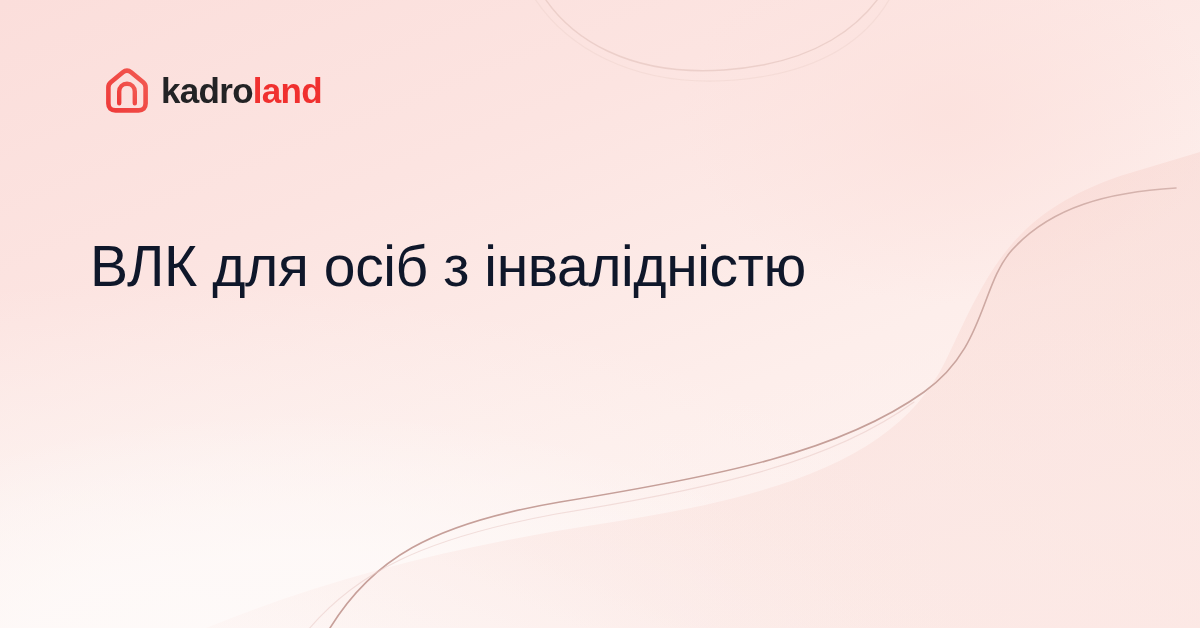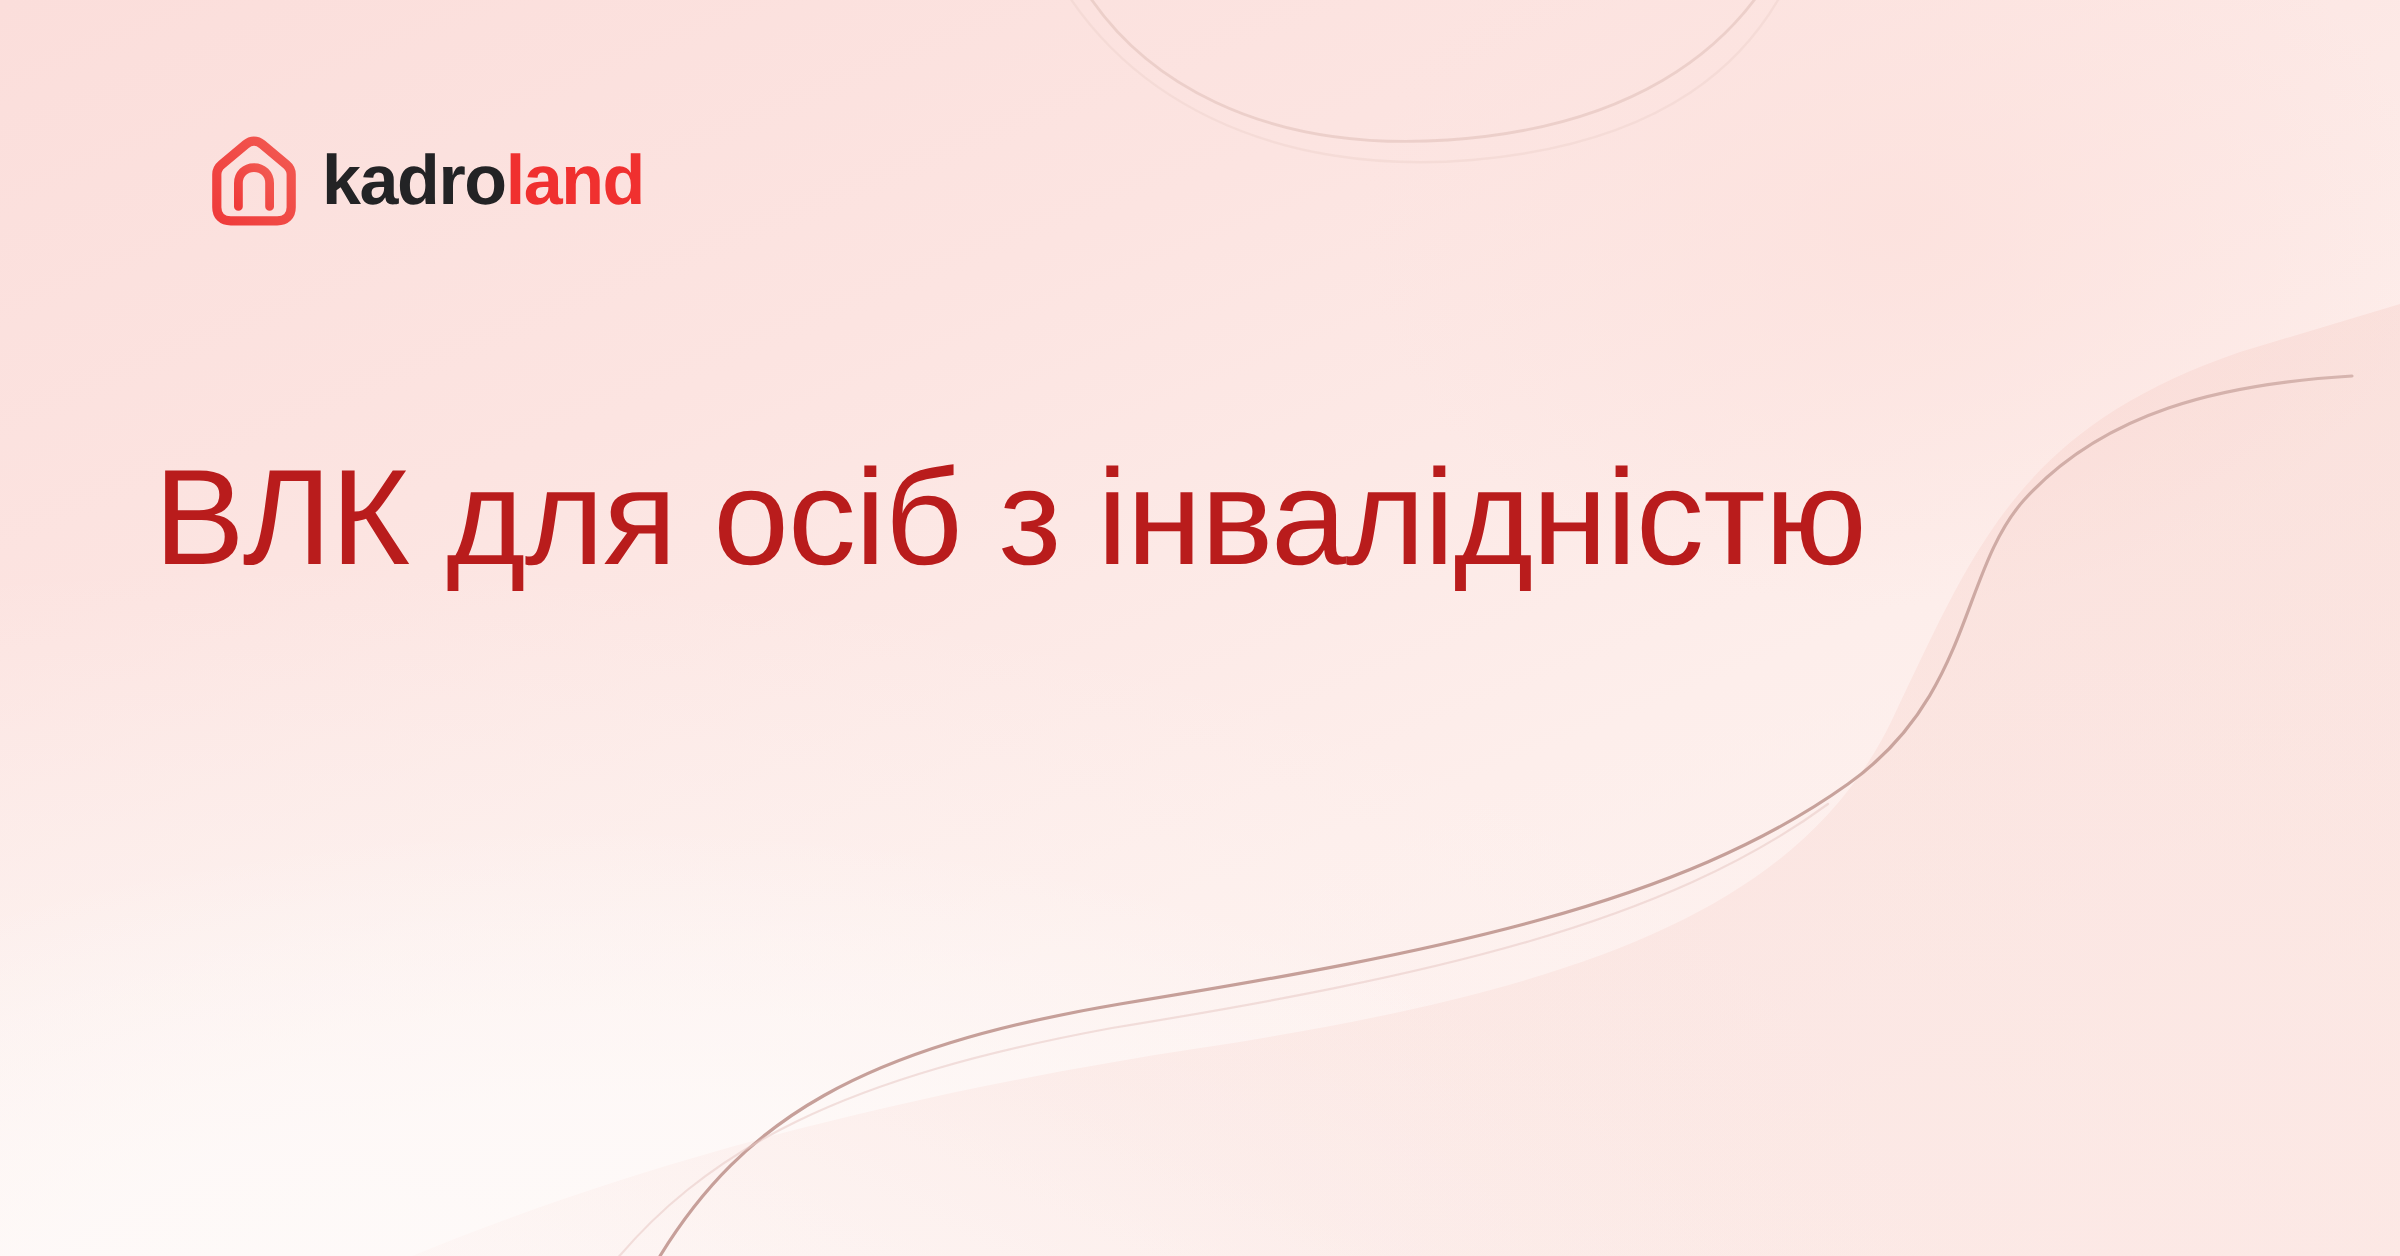--- a/index.html
+++ b/index.html
@@ -81,26 +81,26 @@
   }
   .logo-word .w-dark { color: #232325; }
   .logo-word .w-accent { color: #f0302f; }
 
   
   .headline {
     position: absolute;
     left: 74px;
     top: 218px;
     max-width: 1020px;
-    margin: 3px;
-    font-size: 68px;
+    margin: 16px;
+    font-size: 57px;
     font-weight: 400;
     line-height: 1.14;
     letter-spacing: -0.4px;
-    color: #b91c1c;
+    color: #0f172a;
   }
 </style>
 </head>
 <body>
 
 <div class="og-card">
 
   <div class="bg-base"></div>
   <div class="bg-wash-topright"></div>
   <div class="bg-wash-bottom"></div>

